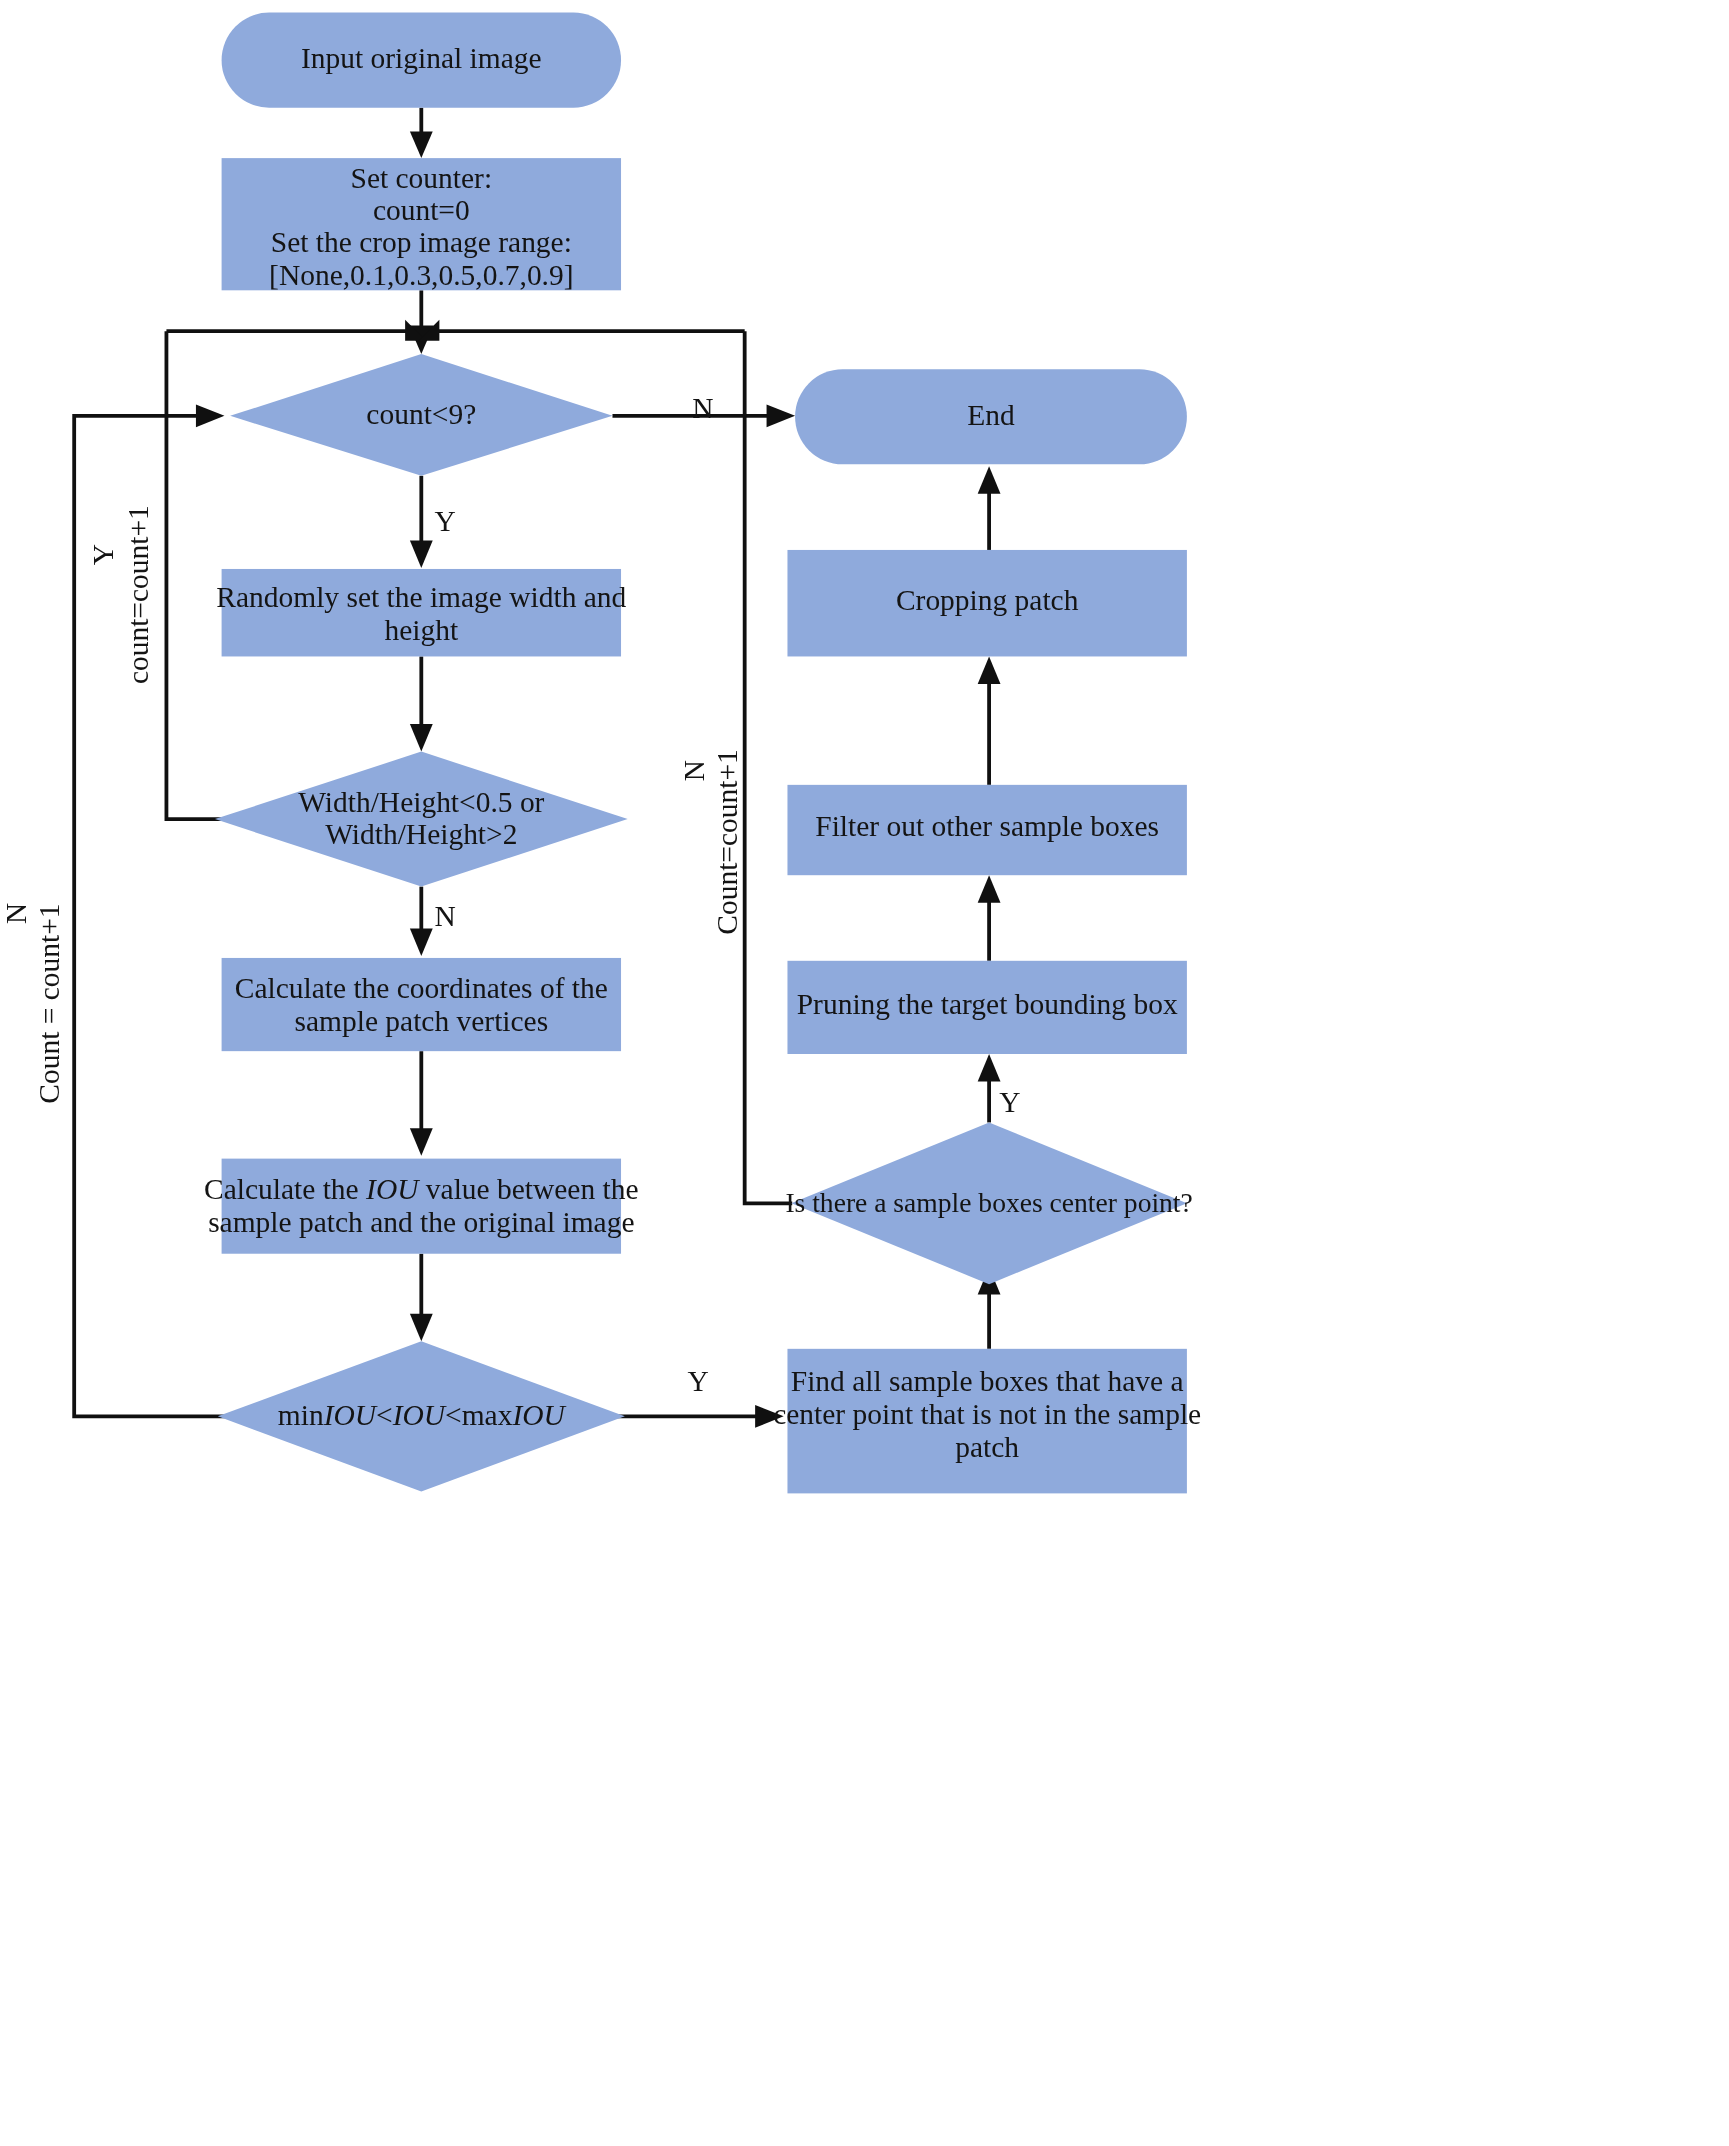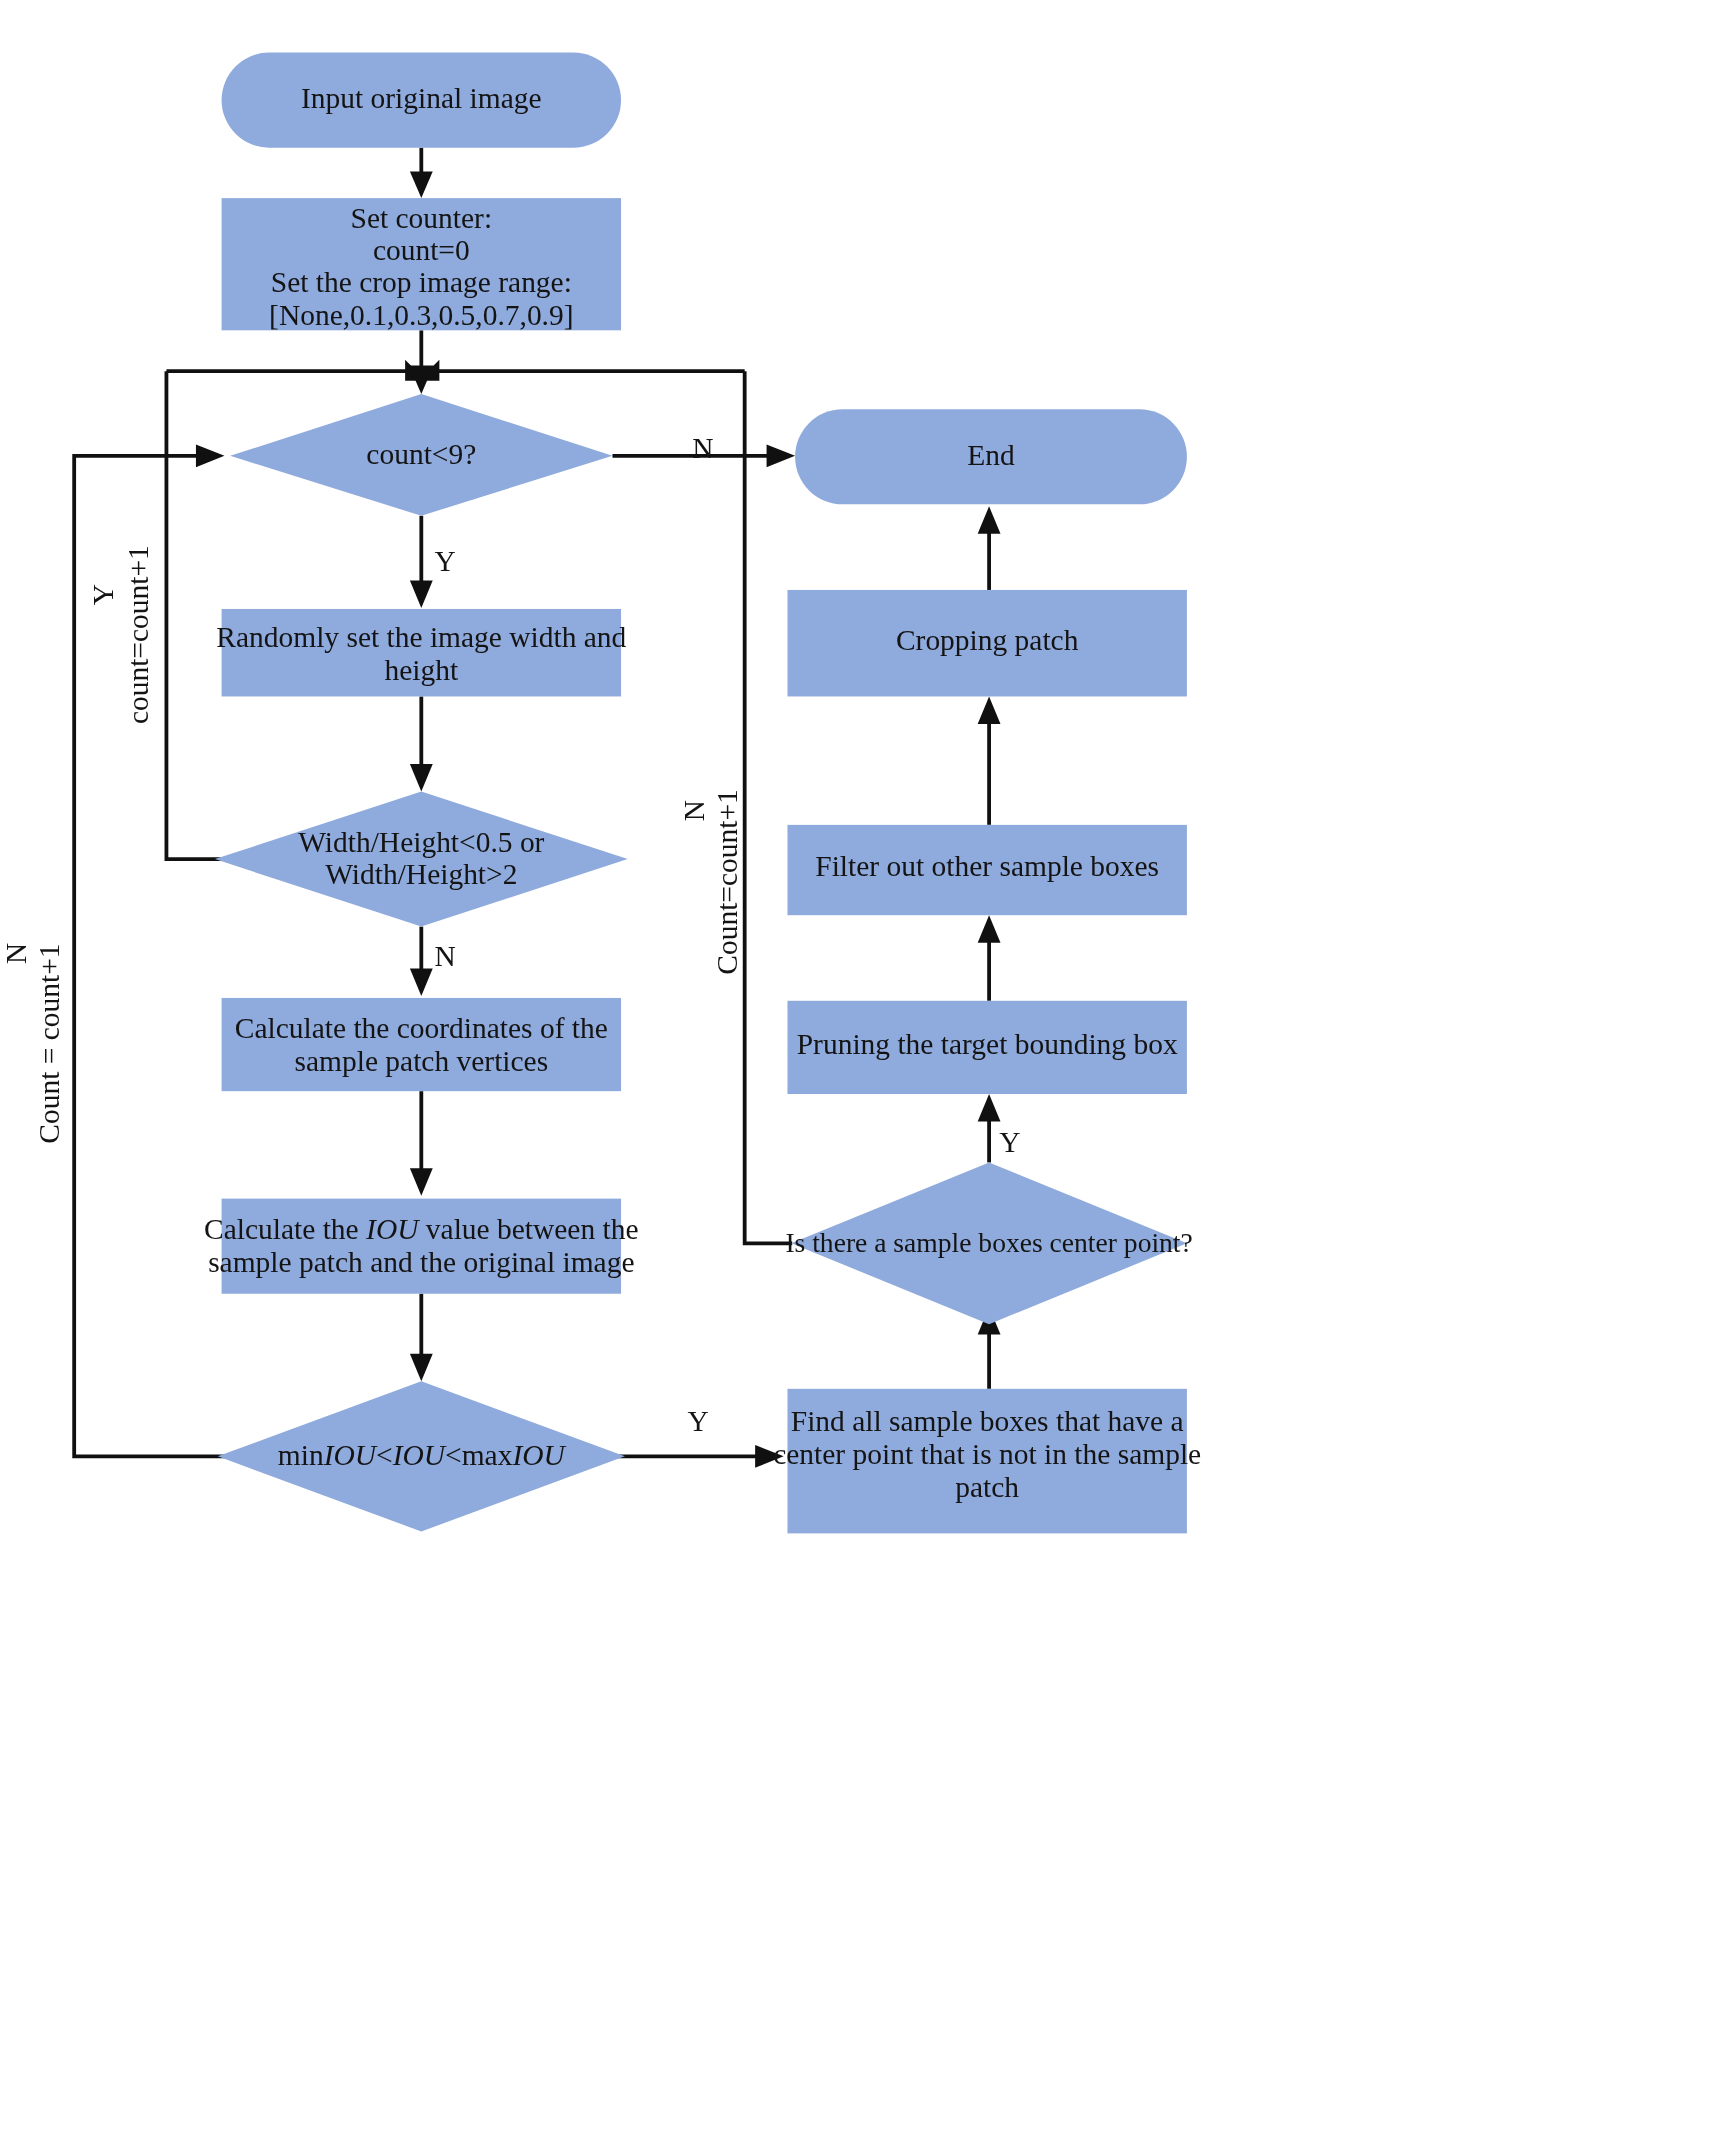--- a/index.html
+++ b/index.html
@@ -10,21 +10,20 @@
   body {
     width: 1729px;
     height: 2147px;
     font-family: "Liberation Serif", "DejaVu Serif", serif;
     overflow: hidden;
   }
   #flow-root {
     position: relative;
     width: 1729px;
     height: 1606px;
-    margin-top: 40px;
   }
   svg#flowchart {
     display: block;
     width: 1729px;
     height: 2147px;
   }
   .node-shape {
     fill: #8FAADC;
     stroke: none;
   }

